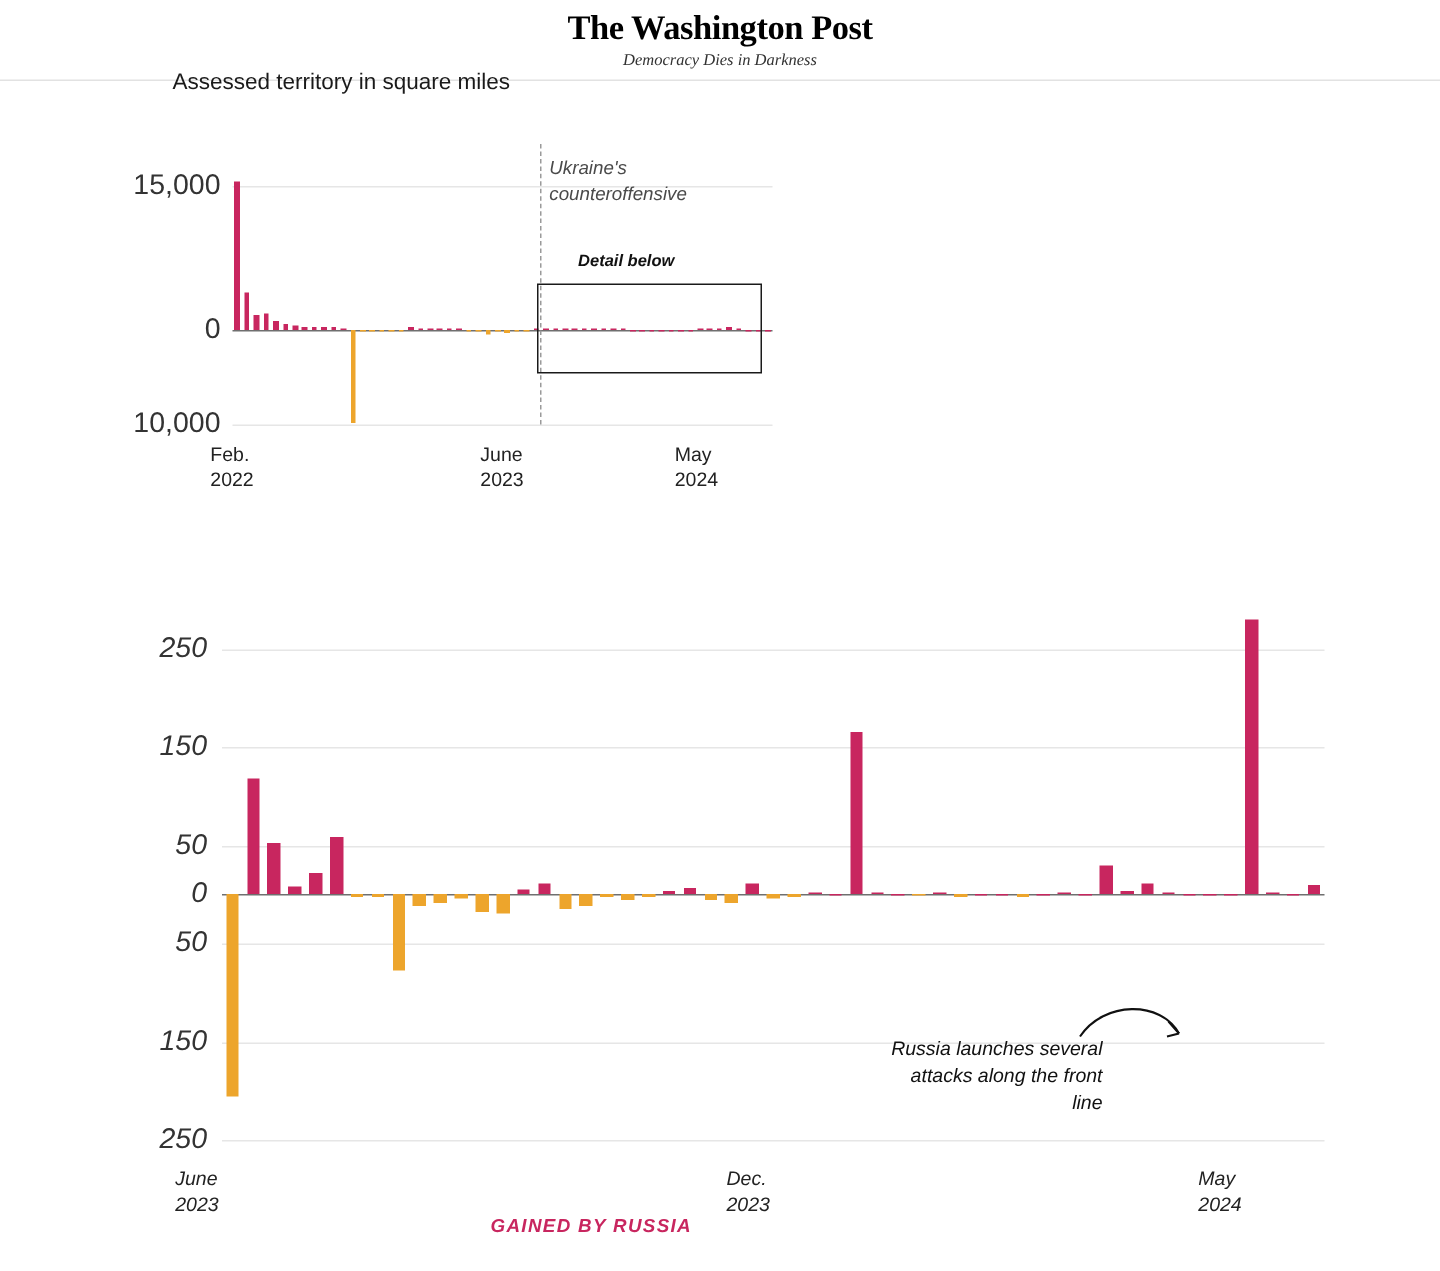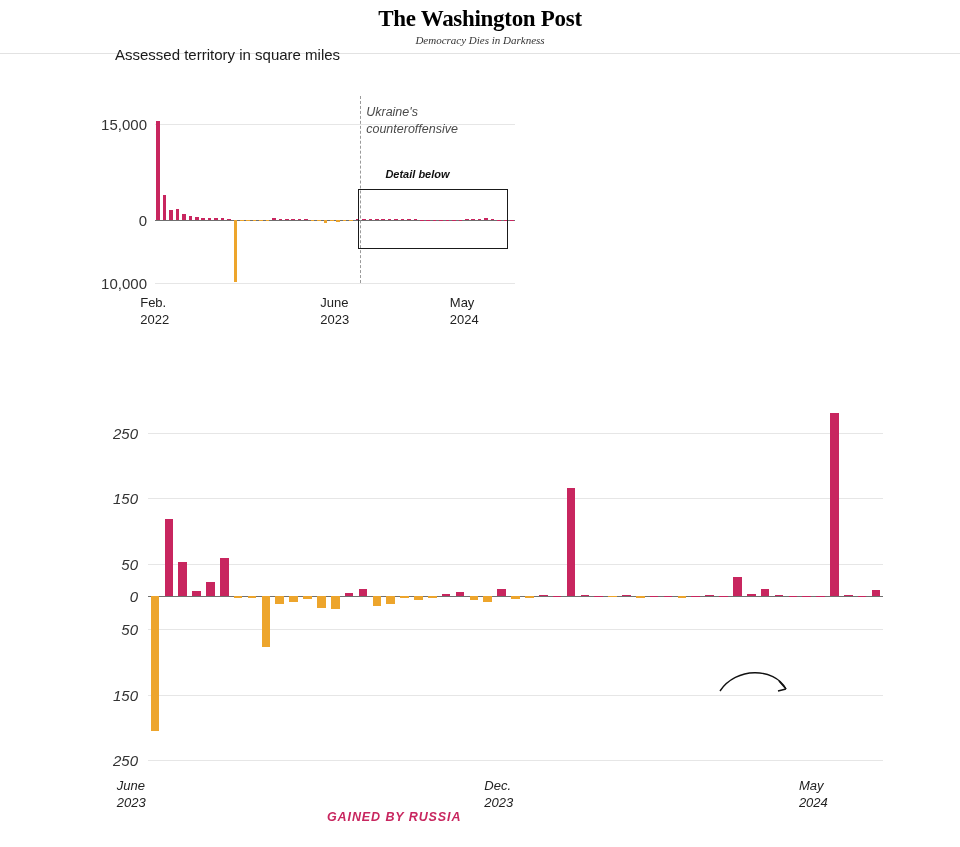--- a/index.html
+++ b/index.html
@@ -61,21 +61,21 @@
     border-top: 1px solid #e6e6e6;
     left: 0;
   }
   .zeroline {
     position: absolute;
     border-top: 1px solid #6f6f6f;
     left: 0;
   }
   .ytick {
     position: absolute;
-    font-size: 15px;
+    font-size: 19px;
     color: #333;
     text-align: right;
     transform: translateY(-50%);
   }
   .xtick {
     position: absolute;
     font-size: 13px;
     color: #222;
     text-align: left;
     line-height: 1.3;
@@ -310,19 +310,20 @@
       <div class="bar russia" style="left: 696.031px; top: 195.055px; width: 8.59811px; height: 1.30909px;"></div>
       <div class="bar russia" style="left: 709.899px; top: 195.709px; width: 8.59811px; height: 1px;"></div>
       <div class="bar russia" style="left: 723.767px; top: 189.818px; width: 8.59811px; height: 6.54545px;"></div>
       <div class="xtick" style="left: -31.18px; top: 378px; width: 80px;"><span>June</span><br><span>2023</span></div>
       <div class="xtick" style="left: 336.32px; top: 378px; width: 80px;"><span>Dec.</span><br><span>2023</span></div>
       <div class="xtick" style="left: 650.9px; top: 378px; width: 80px;"><span>May</span><br><span>2024</span></div>
     </div>
 
   <div class="band-label russia" style="left:327px; top:455px;">GAINED BY RUSSIA</div>
 
+  <div class="callout right" style="left:585px; top:335px; width:150px;">Russia launches several attacks along the front line</div>
 
   <svg class="arrow" style="left:718px; top:310px;" width="80" height="45">
     <path d="M2,26 C18,2 56,2 68,24" stroke="#111" stroke-width="1.4" fill="none"></path>
     <path d="M68,24 L61,16 M68,24 L60,26" stroke="#111" stroke-width="1.4" fill="none"></path>
   </svg>
 
 </div>
 
 </body></html>

